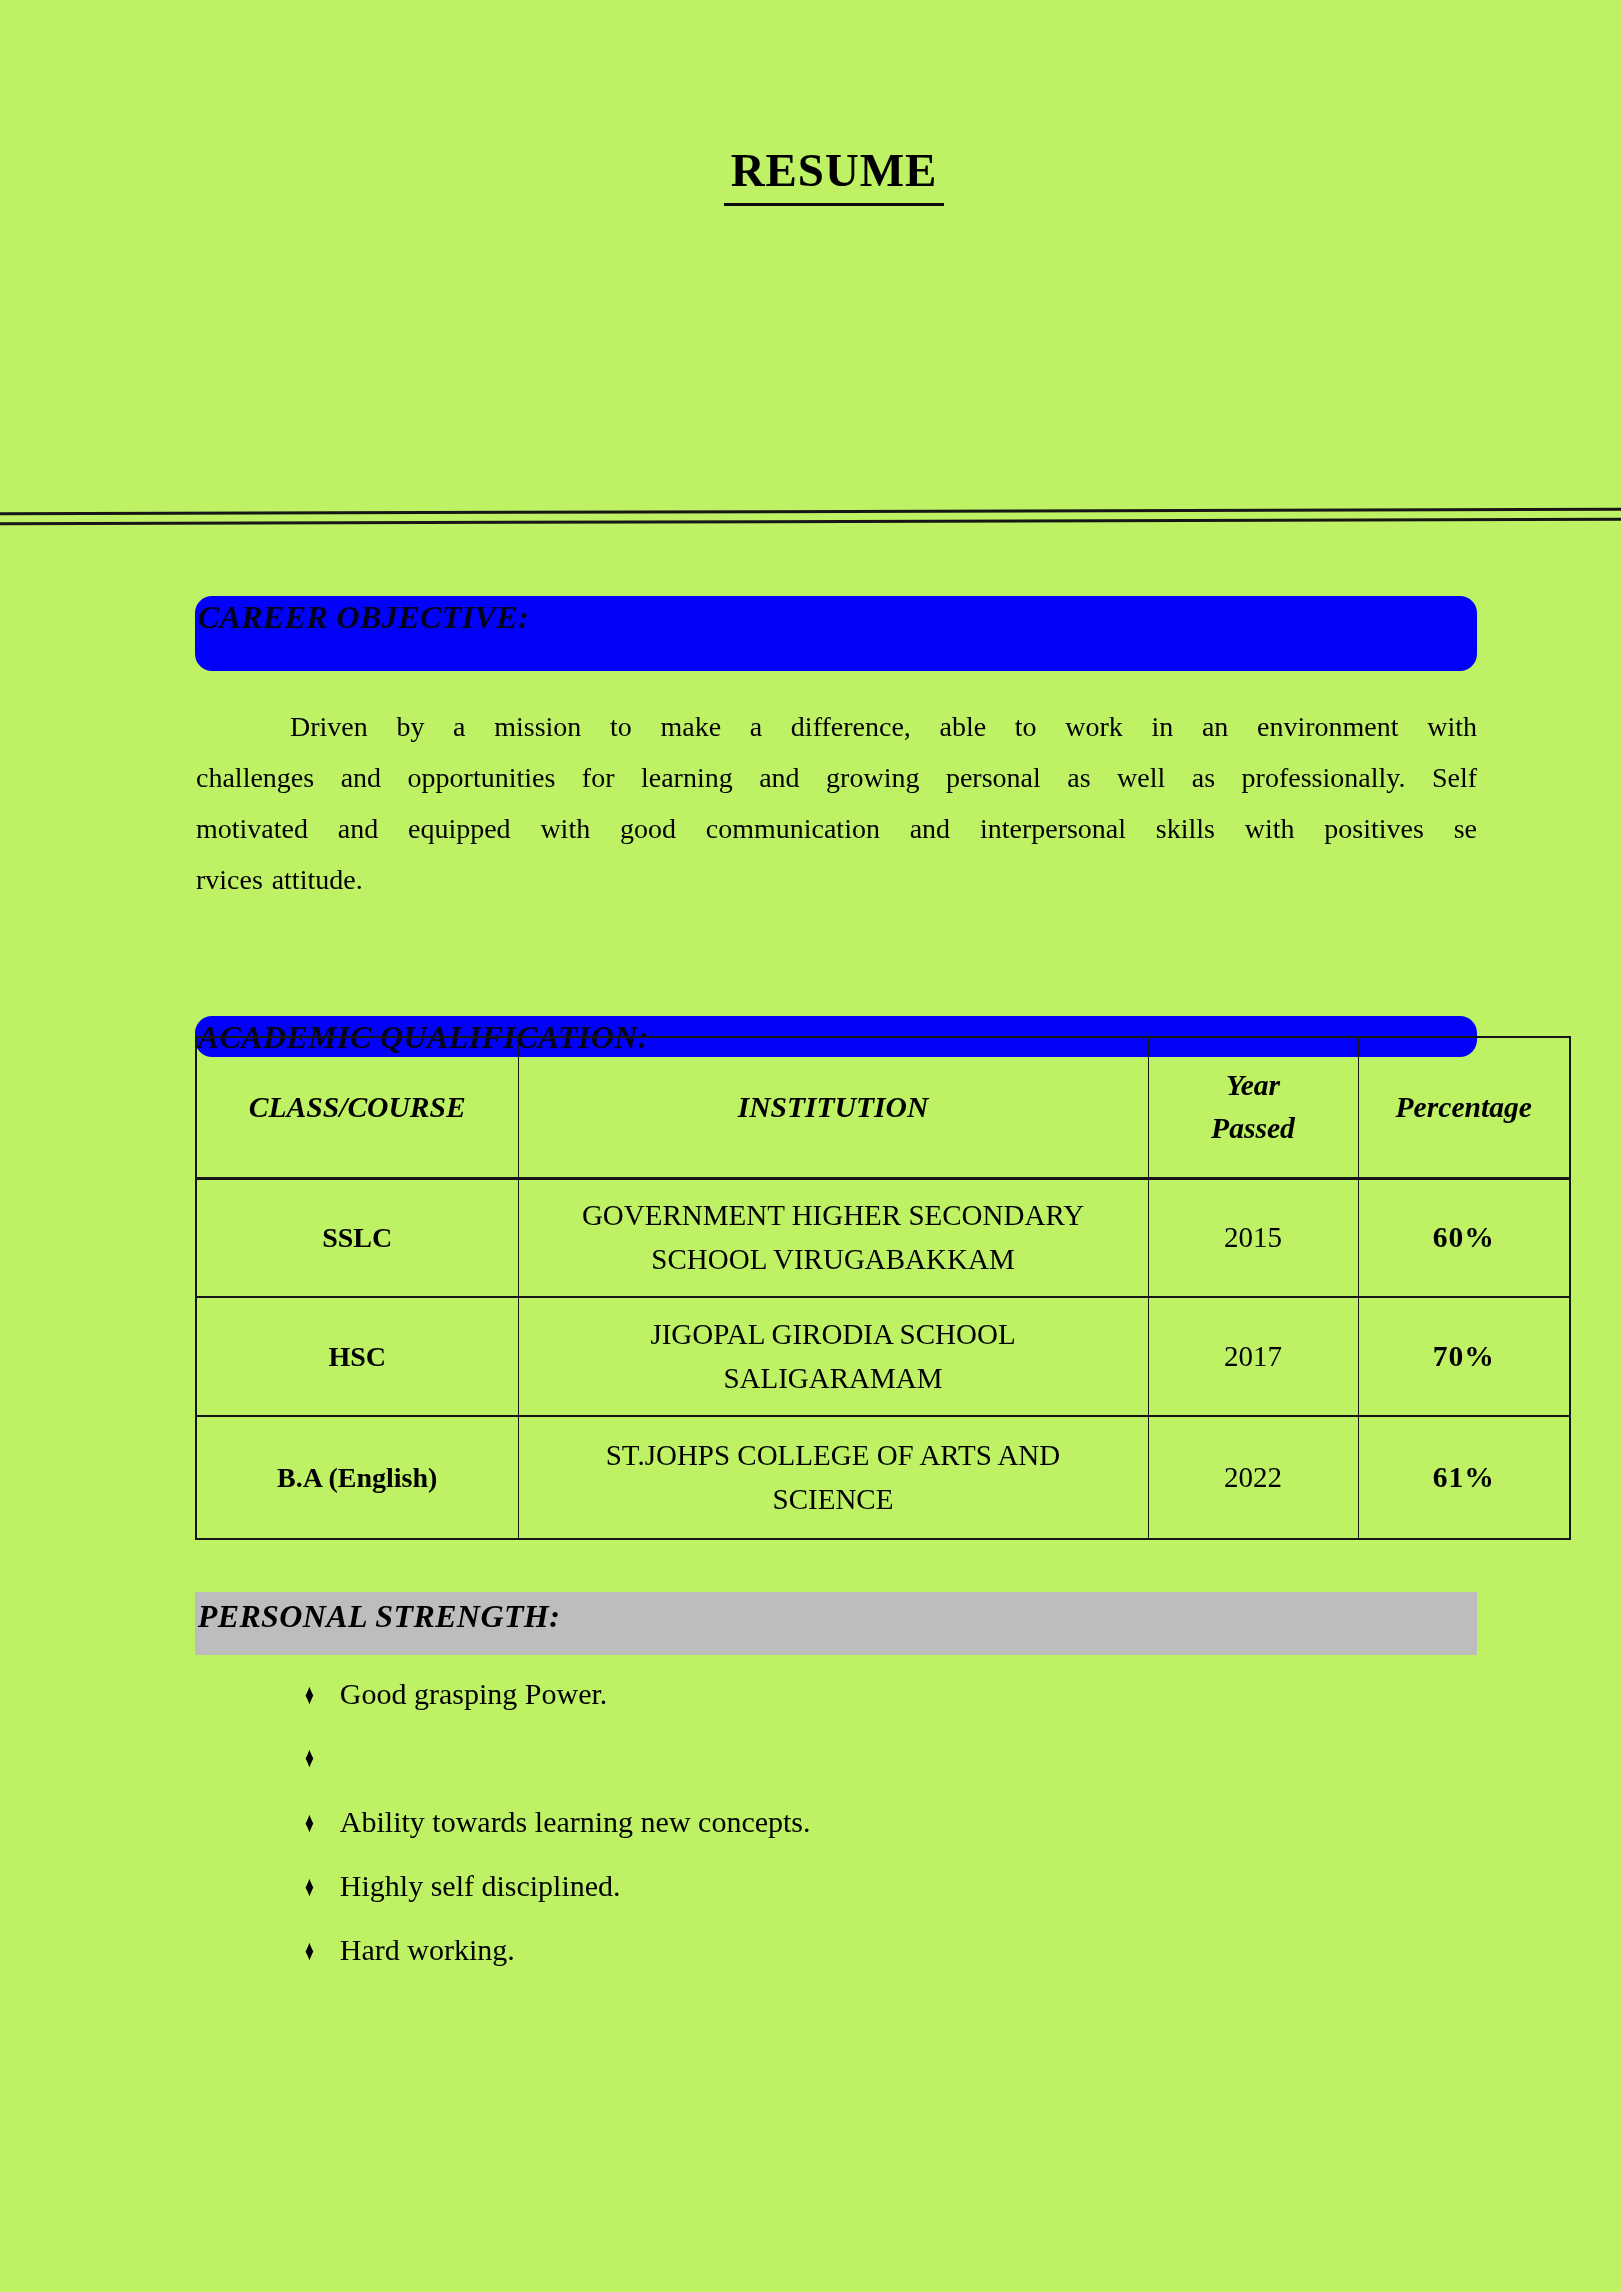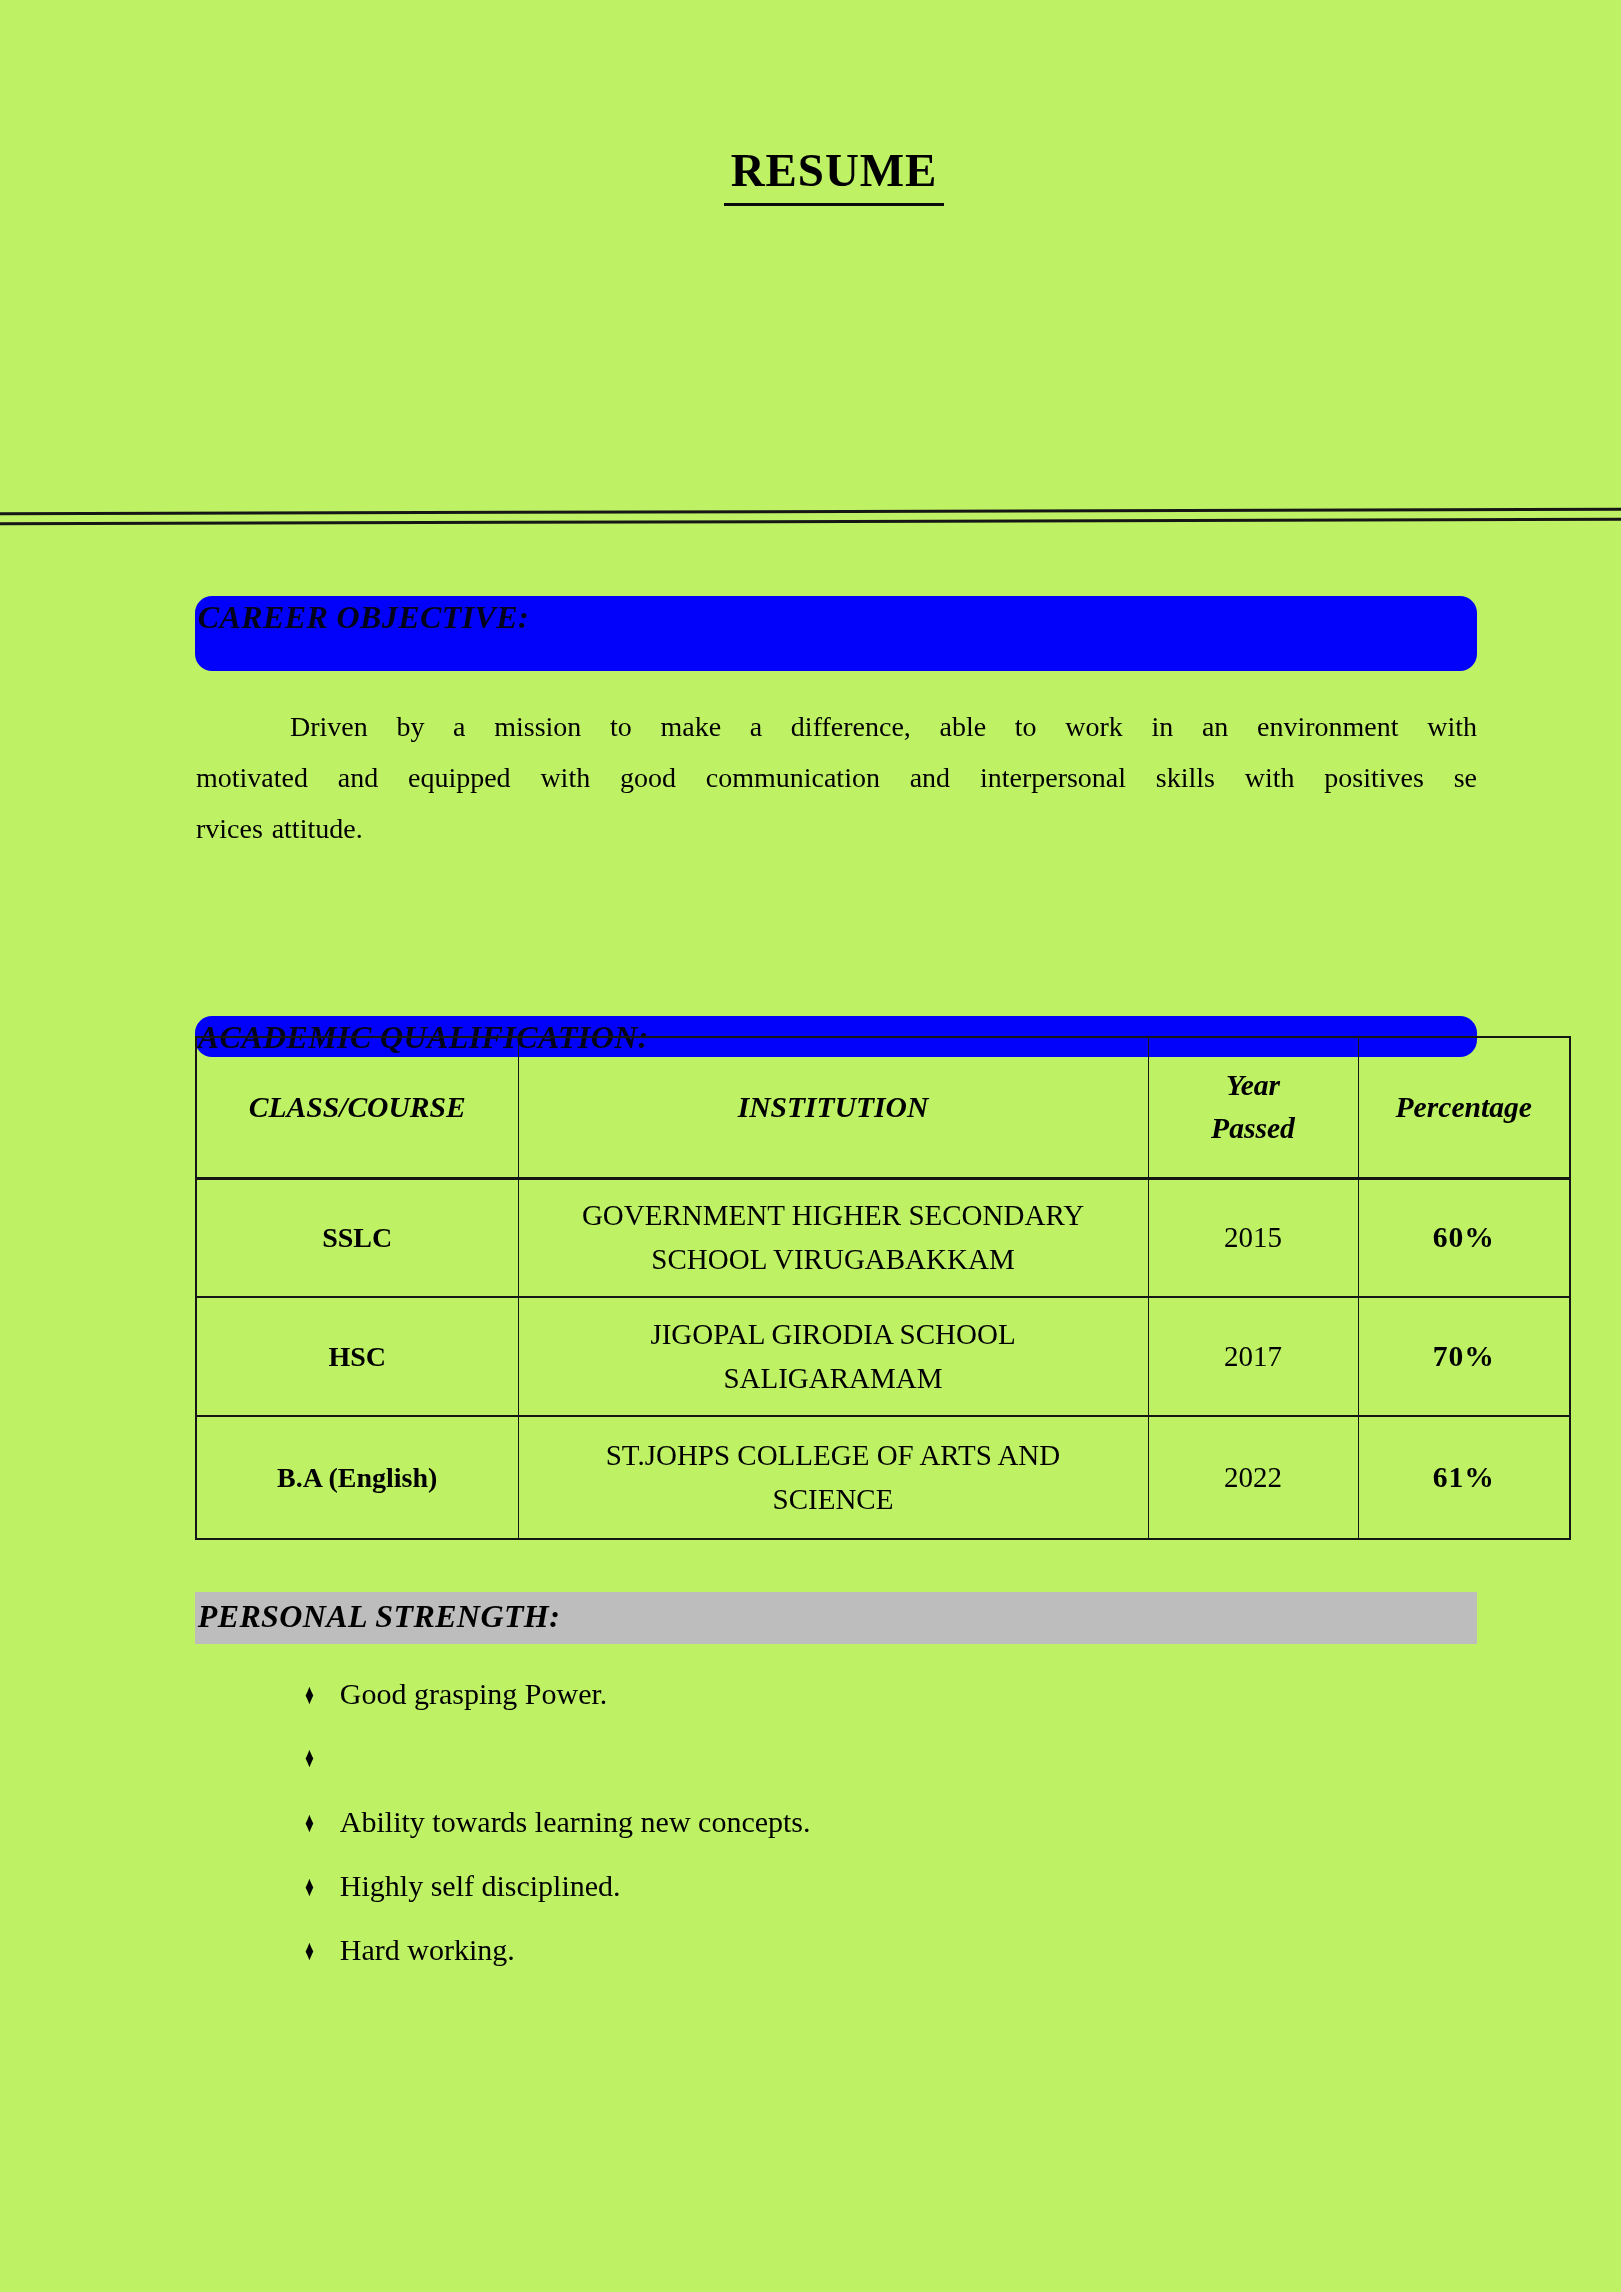--- a/index.html
+++ b/index.html
@@ -51,21 +51,21 @@
   .band-gray{background:var(--highlight-gray);}
   .band-heading{
     font-size:32px;font-weight:bold;font-style:italic;
     letter-spacing:0.4px;
     padding:2.7px 0 0 2.7px;
     color:#03031c;
     white-space:nowrap;
   }
   .band-career{top:596px;height:75px;}
   .band-academic{top:1016px;height:41px;}
-  .band-strength{top:1592px;height:52px;}
+  .band-strength{top:1592px;height:63px;}
   .band-strength .band-heading{padding-top:6.3px;color:#000;}
 
   
   .objective{
     position:absolute;left:196px;top:701px;width:1281px;
   }
   .obj-line{
     font-size:28px;
     height:51px;line-height:51px;
     text-align:justify;
@@ -131,20 +131,21 @@
   </div>
 
   <div class="double-rule"></div>
 
   <div class="band band-blue band-career">
     <div class="band-heading">CAREER OBJECTIVE:</div>
   </div>
 
   <div class="objective">
     <div class="obj-line first">Driven by a mission to make a difference, able to work in an environment with</div>
+    <div class="obj-line">challenges and opportunities for learning and growing personal as well as professionally. Self</div>
     <div class="obj-line">motivated and equipped with good communication and interpersonal skills with positives se</div>
     <div class="obj-line last">rvices attitude.</div>
   </div>
 
   <div class="band band-blue band-academic">
     <div class="band-heading">ACADEMIC QUALIFICATION:</div>
   </div>
 
   <table class="academic-table">
     <colgroup>

